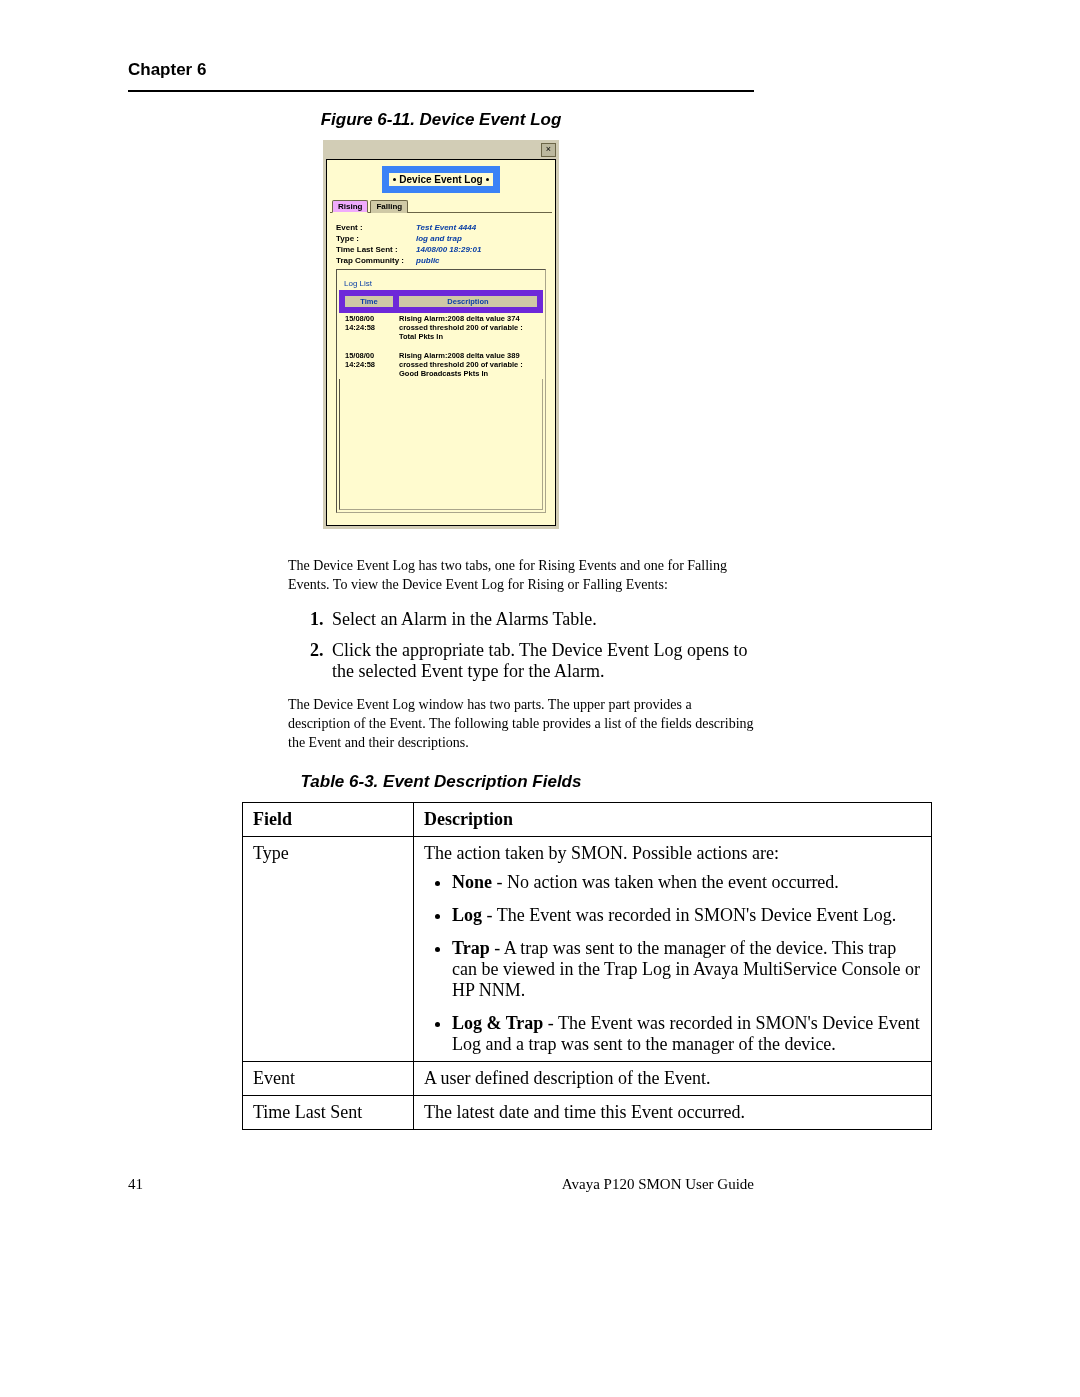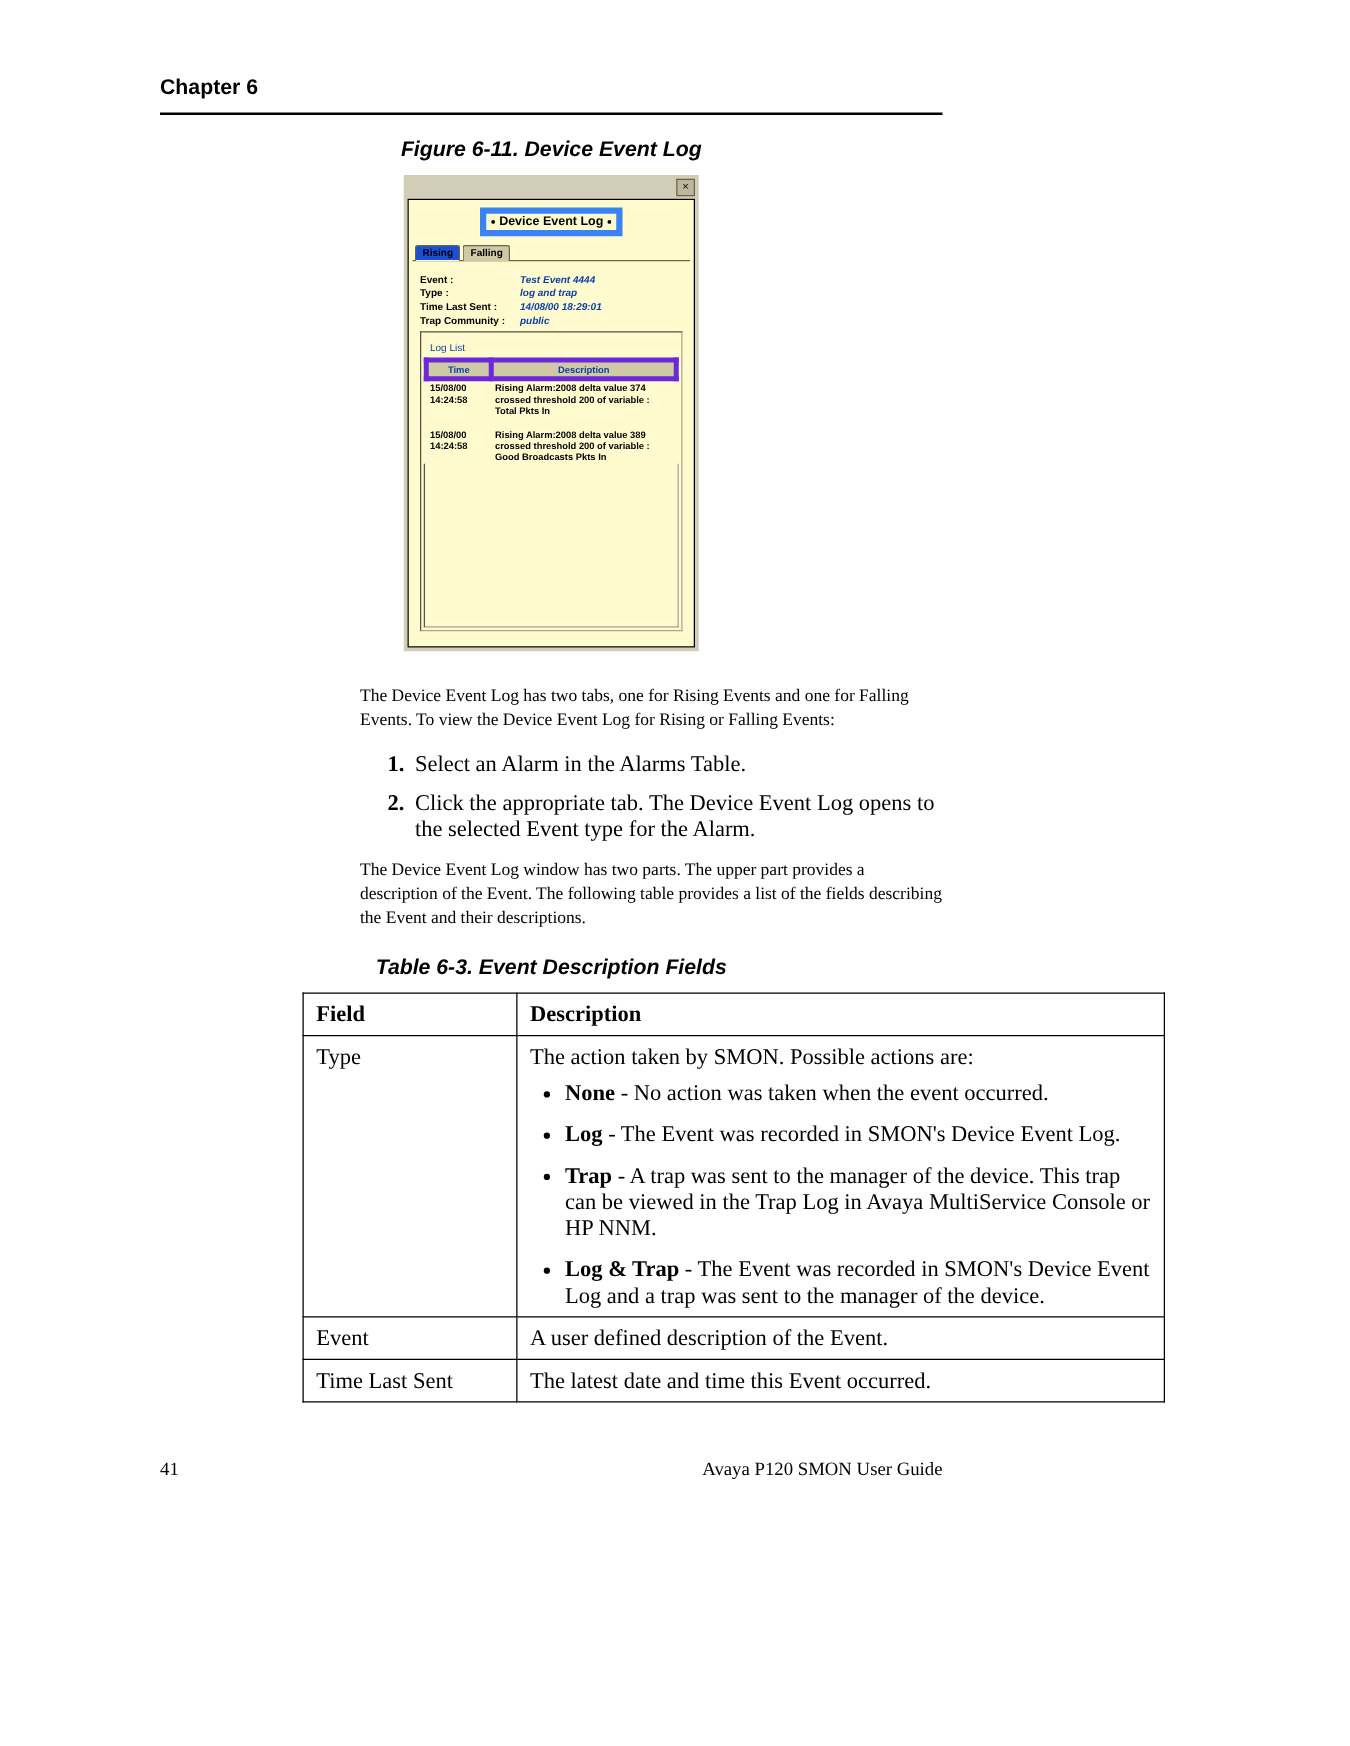--- a/index.html
+++ b/index.html
@@ -67,21 +67,21 @@
     border: 1px solid #000;
     padding: 4px 3px;
     box-sizing: border-box;
   }
   .dlg-banner {
     display: flex;
     justify-content: center;
     margin: 2px 0 6px;
   }
   .banner-box {
-    border: 5px solid #3b82f6;
+    border: 7px solid #3b82f6;
     padding: 1px 4px;
     font-family: Arial, sans-serif;
     font-weight: bold;
     font-size: 10px;
     display: flex;
     align-items: center;
     gap: 3px;
   }
   .dot {
     width: 3px; height: 3px; background: #000; border-radius: 50%;
@@ -98,21 +98,21 @@
     padding: 1px 5px;
     border: 1px solid #6b6547;
     border-bottom: none;
     border-radius: 2px 2px 0 0;
     background: #cfc9a6;
     margin-right: 2px;
     position: relative;
     top: 1px;
   }
   .tab.active {
-    background: #1d4ed8;
+    background: #f0abfc;
     border-bottom: 1px solid #fffbcf;
   }
   .tab-pane {
     border-top: 1px solid #6b6547;
     padding: 10px 6px 8px 6px;
   }
   .kv {
     font-family: Arial, sans-serif;
     font-size: 8px;
     display: flex;
@@ -145,21 +145,21 @@
   .log-table {
     width: 100%;
     border-collapse: collapse;
     font-family: Arial, sans-serif;
     font-size: 7.5px;
   }
   .log-table thead td {
     background: #cfc9a6;
     font-weight: bold;
     text-align: center;
-    border: 4px solid #6d28d9;
+    border: 6px solid #6d28d9;
     padding: 1px 2px;
     color: #0a3fa6;
   }
   .log-table tbody td {
     vertical-align: top;
     padding: 1px 3px;
     font-weight: bold;
   }
   .log-table .col-time { width: 44px; }
   .log-space {

